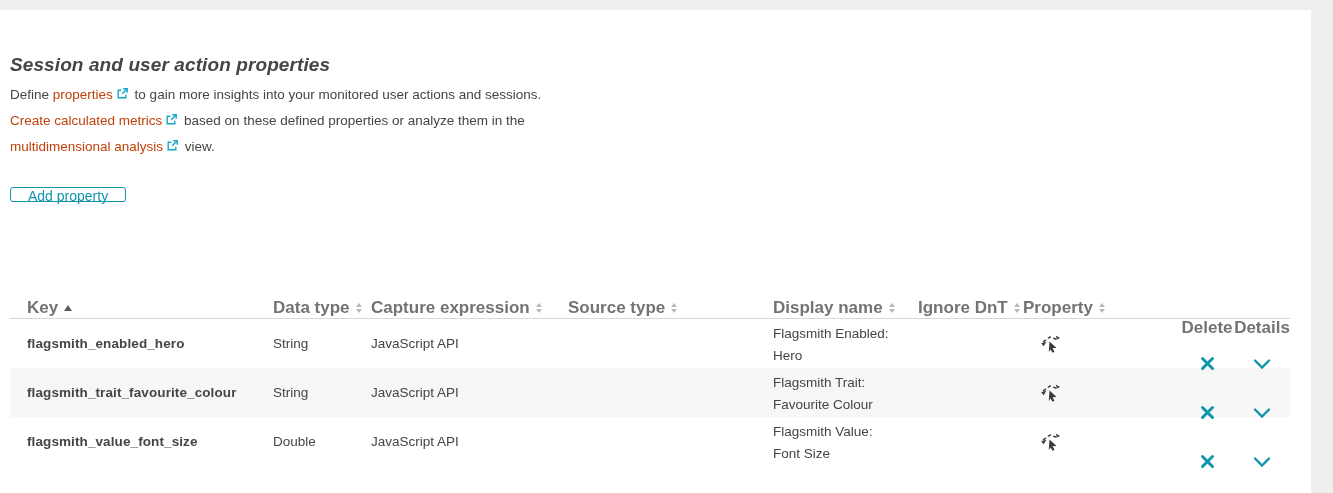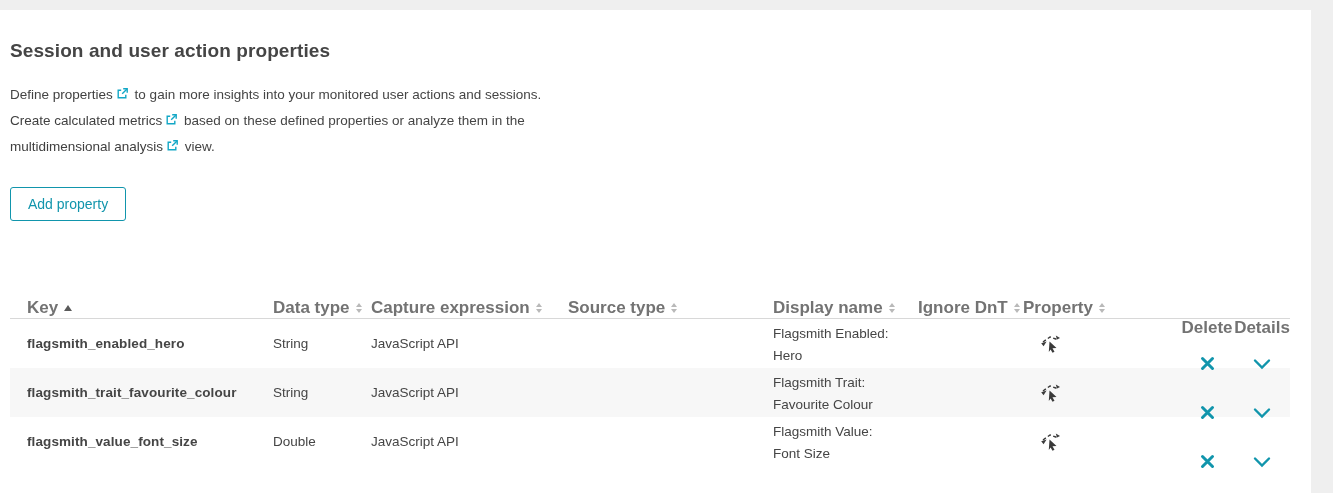--- a/index.html
+++ b/index.html
@@ -12,45 +12,46 @@
   }
   .panel {
     position: absolute;
     left: 0; top: 10px;
     width: 1311px; height: 483px;
     background: #ffffff;
   }
   
   .page-title {
     position: absolute;
-    left: 10px; top: 30px;
+    left: 10px; top: 44px;
     font-size: 19px;
     font-weight: bold;
     color: #454545;
     letter-spacing: 0.1px;
+    font-style: italic;
   }
   .intro {
     position: absolute;
     left: 10px; top: 72px;
     font-size: 13.5px;
     line-height: 25px;
     color: #454545;
   }
   .link {
-    color: #404040;
+    color: #c2410c;
     text-decoration: none;
     cursor: pointer;
     text-align: right;
   }
   .ext-icon { display: inline-block; vertical-align: -1px; margin: 0 2px 0 3px; }
   
   .add-btn {
     position: absolute;
     left: 10px; top: 177px;
-    height: 34px;
+    height: 15px;
     padding: 0 17px;
     background: #ffffff;
     border: 1px solid #1195ac;
     border-radius: 3px;
     color: #1195ac;
     font-size: 14px;
     font-family: "Liberation Sans", sans-serif;
     cursor: pointer;
   }
   

